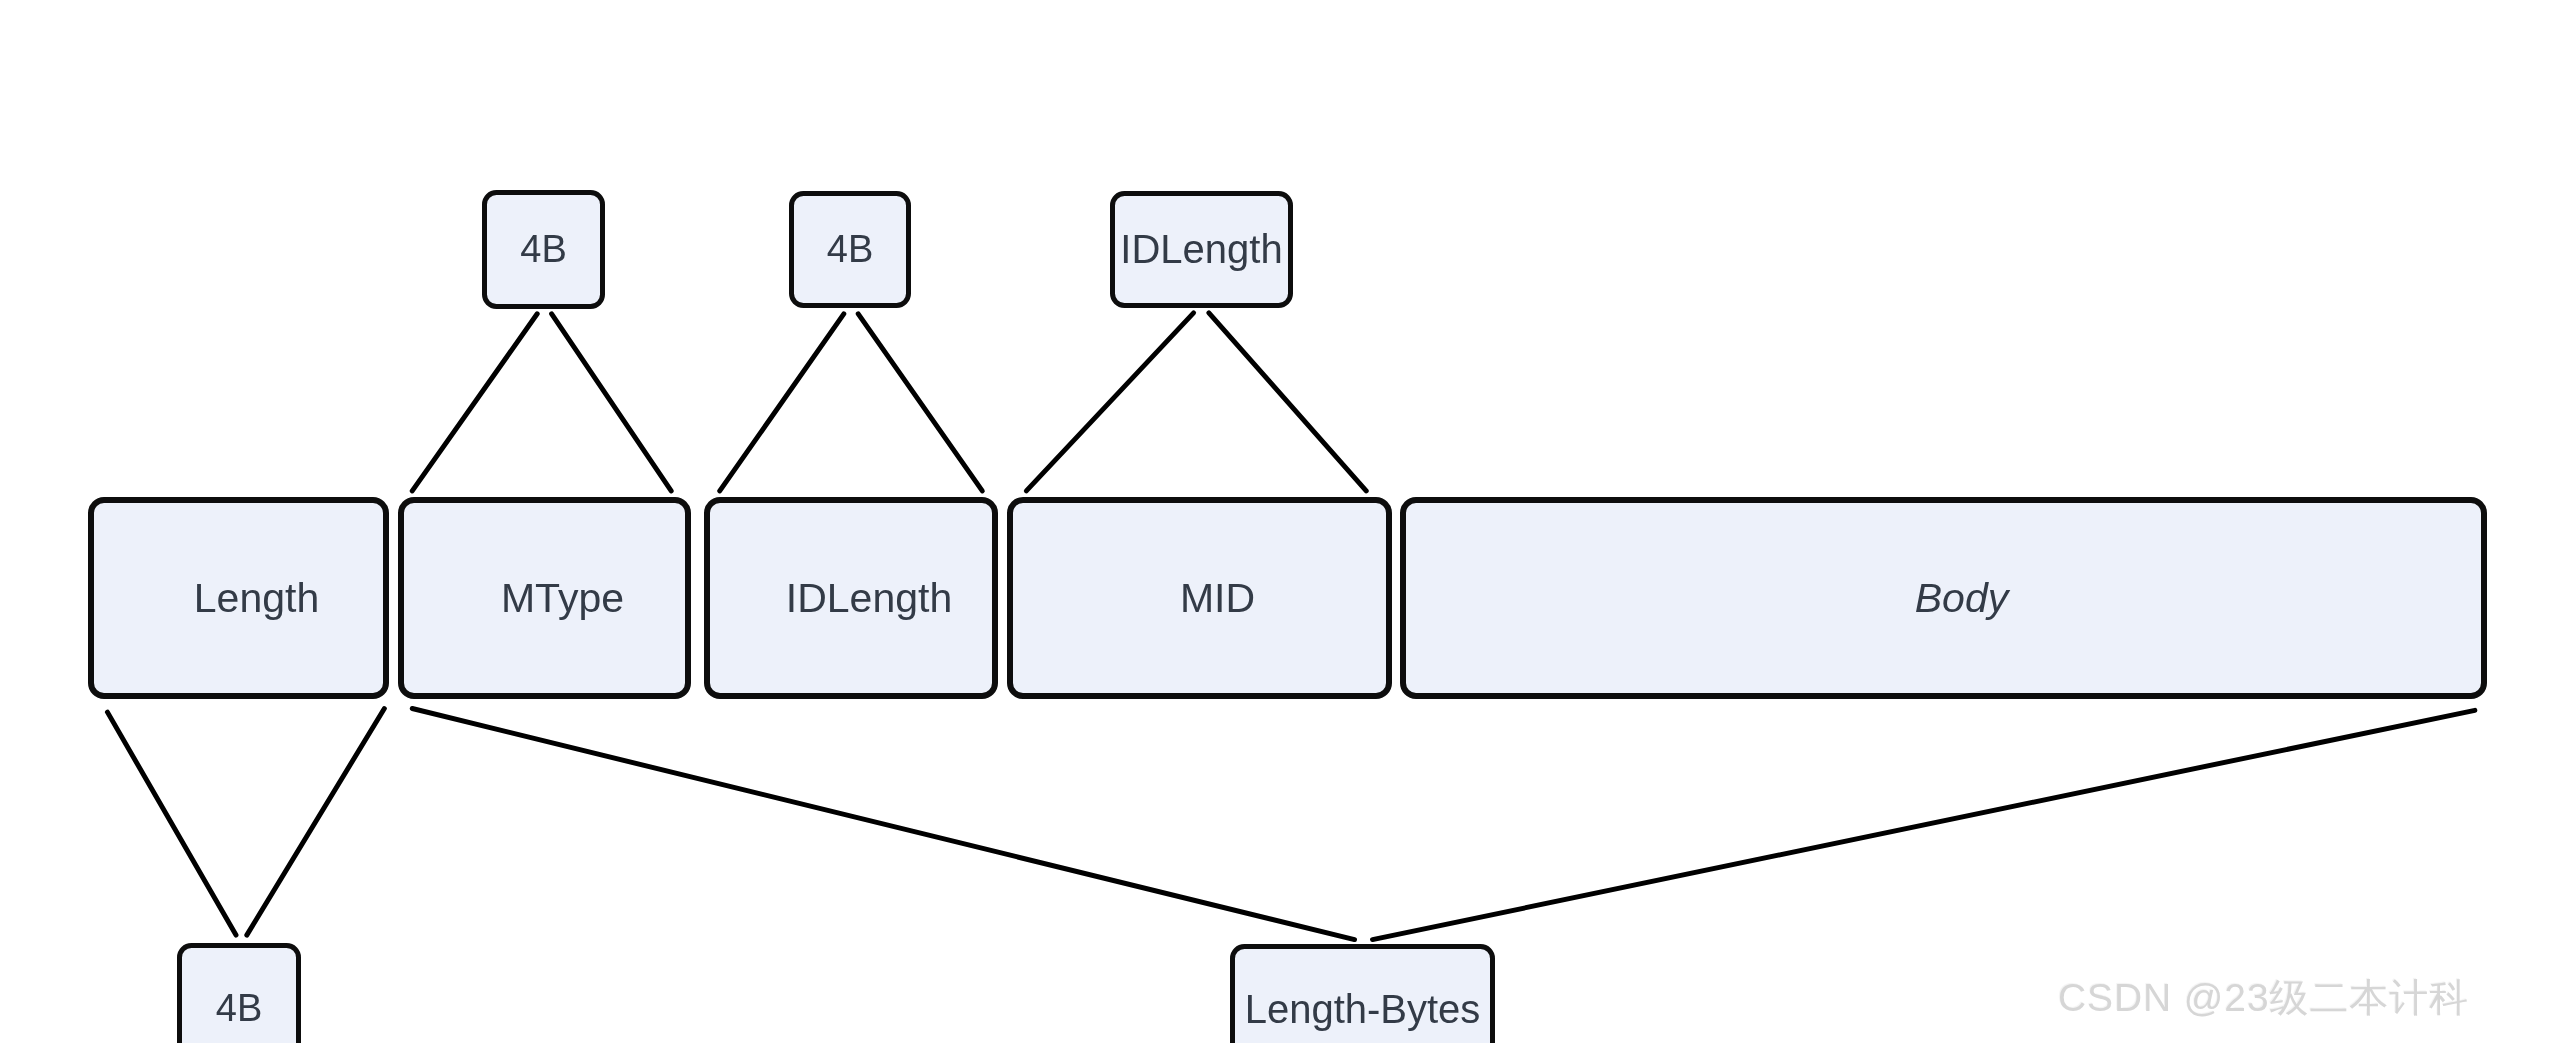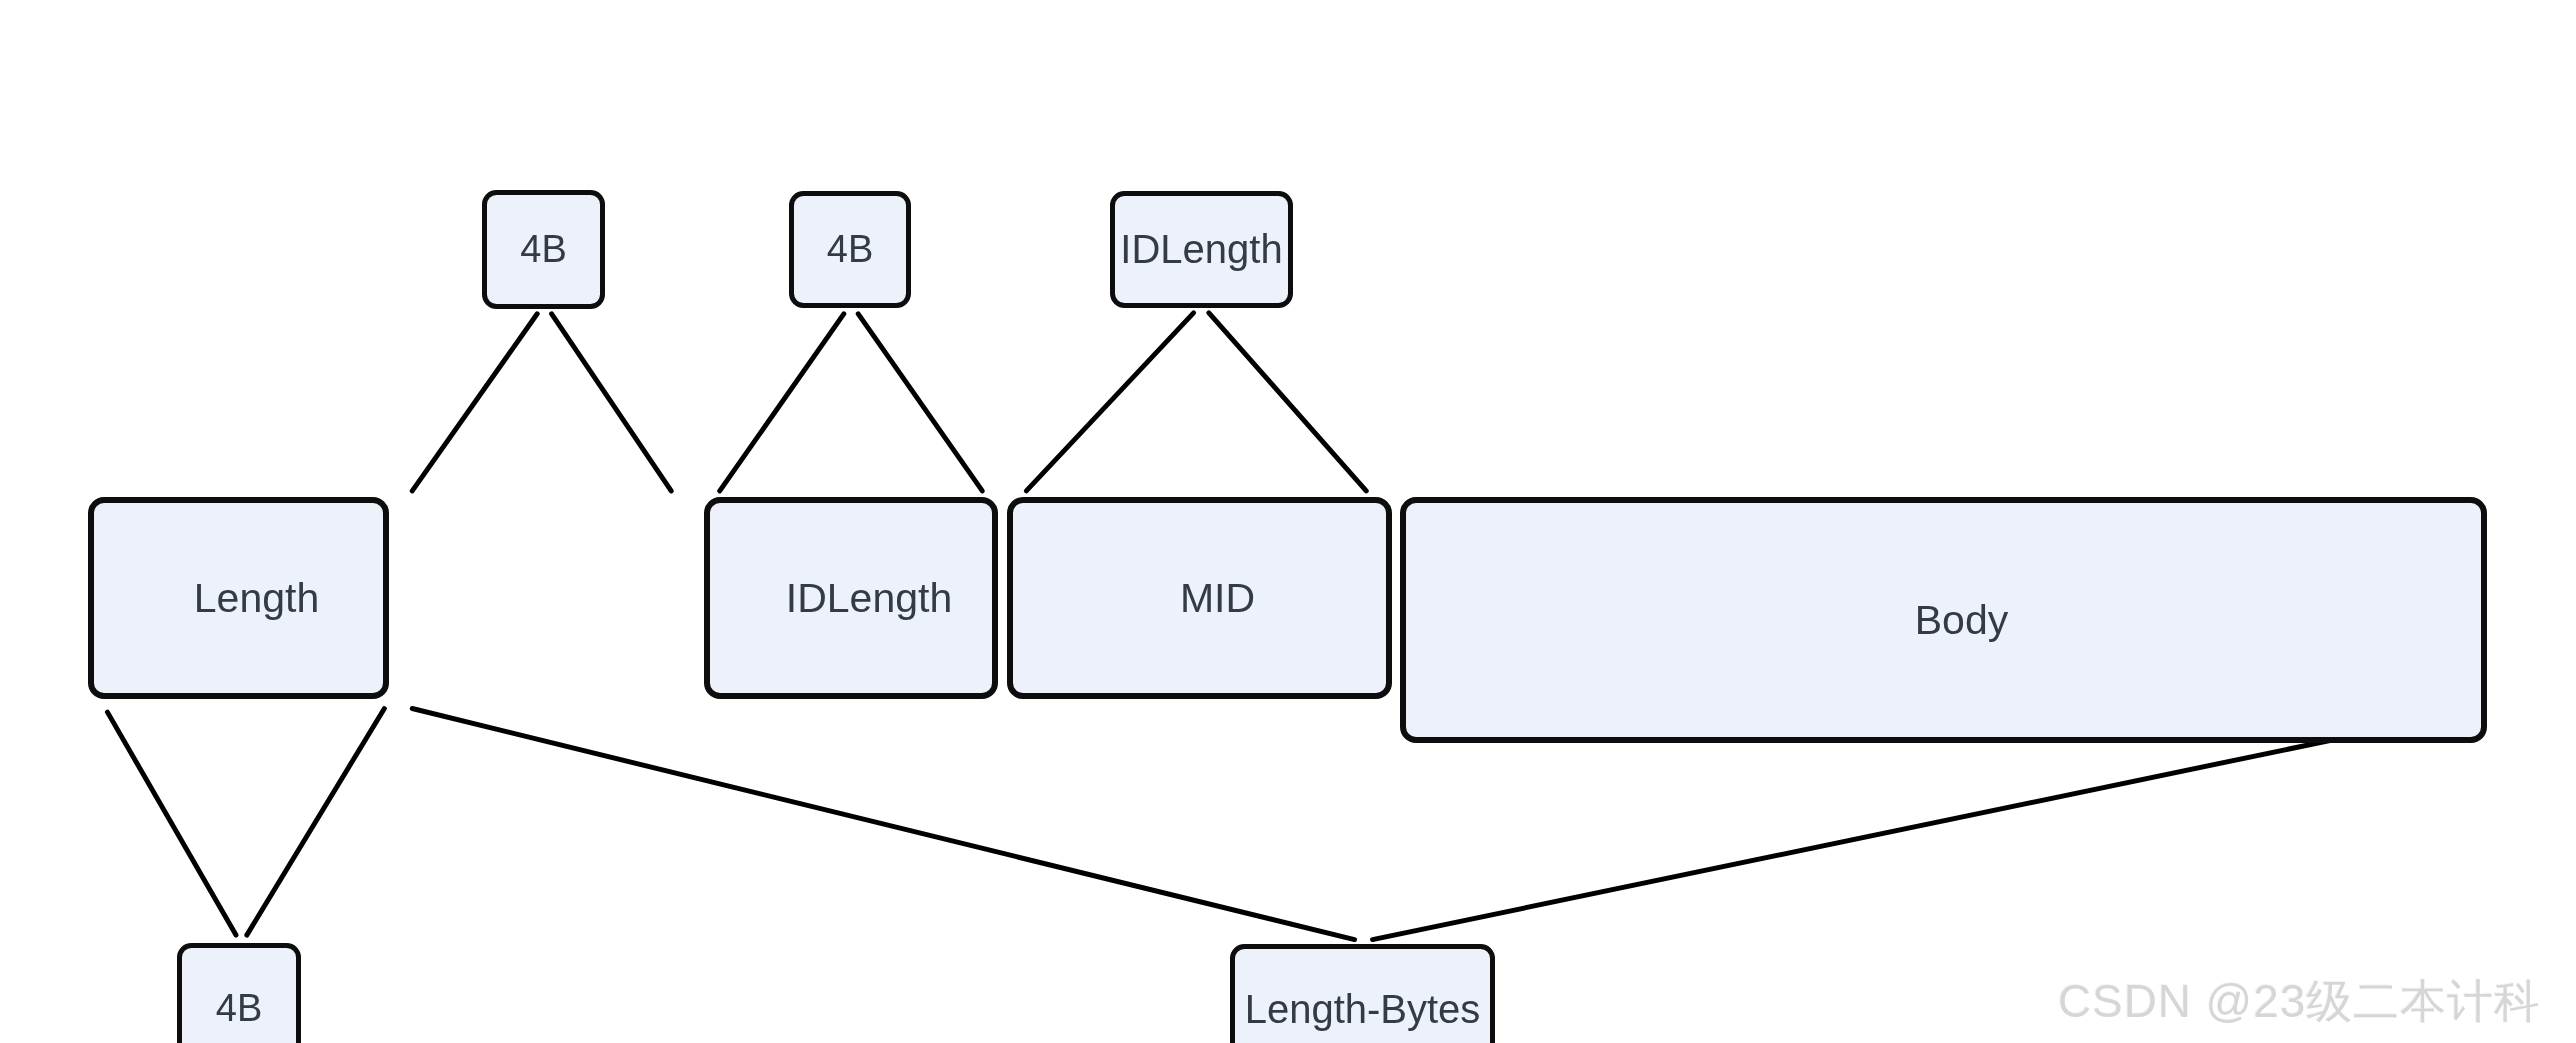--- a/index.html
+++ b/index.html
@@ -29,21 +29,21 @@
     display:flex;align-items:center;justify-content:center;
     color:var(--label_text);
   }
   .box .lbl{white-space:nowrap;}
   .box.main{font-size:41px;padding-left:36px;}
   .box.small{border-width:5.4px;border-radius:14.4px;font-size:38px;}
   .box.smalltext{font-size:40px;}
   .watermark{
     position:absolute;
     left:2058px;top:971px;
-    font-size:46px;
+    font-size:39px;
     letter-spacing:0.9px;
     color:var(--watermark_text);
     text-shadow:1.8px 1.8px 1.8px rgba(255,255,255,0.95), -0.9px -0.9px 0.9px rgba(0,0,0,0.05);
     white-space:nowrap;
   }
 </style>
 </head>
 <body>
 
 <div id="canvas">
@@ -72,27 +72,30 @@
   <div class="box small" style="left:789px;top:191px;width:122px;height:117px;">
     <span class="lbl">4B</span>
   </div>
   <div class="box small smalltext" style="left:1110px;top:191px;width:183px;height:117px;">
     <span class="lbl">IDLength</span>
   </div>
 
   <div class="box main" style="left:88px;top:497px;width:301px;height:202px;">
     <span class="lbl">Length</span>
   </div>
+  <div class="box main" style="left:398px;top:497px;width:293px;height:202px;">
+    <span class="lbl">MType</span>
+  </div>
   <div class="box main" style="left:704px;top:497px;width:294px;height:202px;">
     <span class="lbl">IDLength</span>
   </div>
   <div class="box main" style="left:1007px;top:497px;width:385px;height:202px;align-items:center;">
     <span class="lbl">MID</span>
   </div>
-  <div class="box main" style="left:1400px;top:497px;width:1087px;height:246px;">
+  <div class="box main" style="left:1400px;top:497px;width:1087px;height:202px;font-style:italic;">
     <span class="lbl">Body</span>
   </div>
 
   <div class="box small" style="left:177px;top:943px;width:124px;height:130px;">
     <span class="lbl">4B</span>
   </div>
   <div class="box small smalltext" style="left:1230px;top:944px;width:265px;height:130px;">
     <span class="lbl">Length-Bytes</span>
   </div>
 

